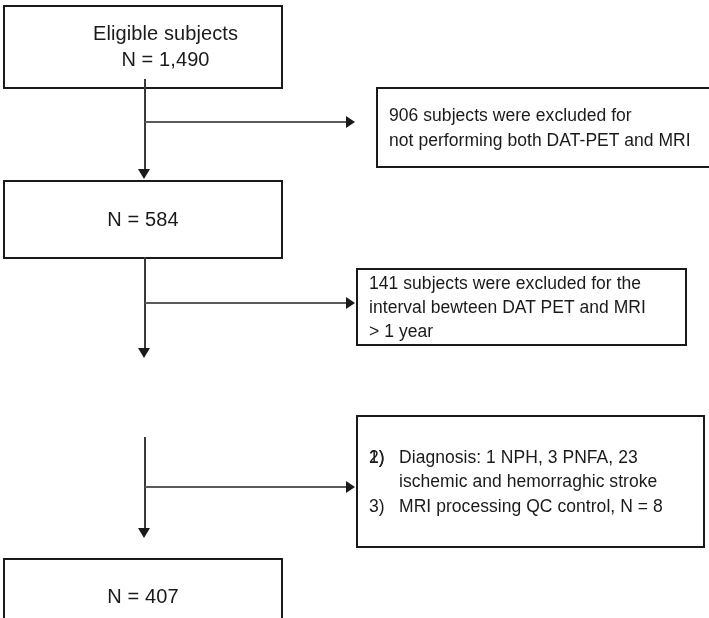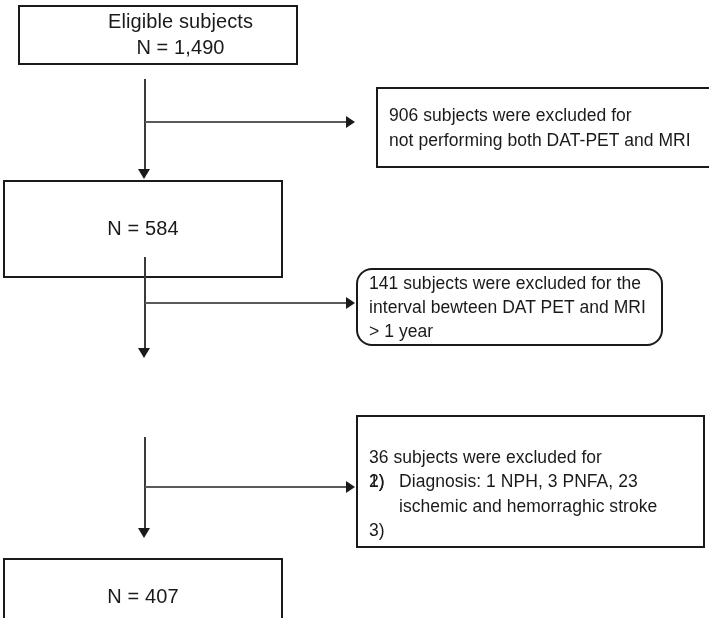--- a/index.html
+++ b/index.html
@@ -104,71 +104,71 @@
     border-top: 6px solid transparent;
     border-bottom: 6px solid transparent;
     border-left: 9px solid #1a1a1a;
   }
 </style>
 </head>
 <body>
 
 <div id="flowchart">
 
-  <div class="box main-box" style="left:18px; top:5px; width:280px; height:60px;padding-left:45px;">
+  <div class="box main-box" style="left:3px; top:5px; width:280px; height:84px;padding-left:45px;">
     <div class="box-text">Eligible subjects
 N = 1,490</div>
   </div>
 
   <div class="vline" style="left:144px; top:79px; height:92px;"></div>
   <div class="arrow-down" style="left:138px; top:169px;"></div>
 
   <div class="hline" style="left:145px; top:121px; width:202px;"></div>
   <div class="arrow-right" style="left:346px; top:116px;"></div>
 
   <div class="box excl-box" style="left:356px; top:87px; width:349px; height:81px;margin-left:20px;">
     <div class="excl-head">906 subjects were excluded for
 not performing both DAT-PET and MRI</div>
   </div>
 
-  <div class="box main-box" style="left:3px; top:180px; width:280px; height:98px;text-align:right;">
+  <div class="box main-box" style="left:3px; top:180px; width:280px; height:79px;text-align:right;">
     <div class="box-text">N = 584</div>
   </div>
 
   <div class="vline" style="left:144px; top:257px; height:92px;"></div>
   <div class="arrow-down" style="left:138px; top:348px;"></div>
 
   <div class="hline" style="left:145px; top:302px; width:202px;"></div>
   <div class="arrow-right" style="left:346px; top:297px;"></div>
 
-  <div class="box excl-box" style="left:356px; top:268px; width:307px; height:78px;border-radius:16px;">
+  <div class="box excl-box" style="left:356px; top:268px; width:331px; height:78px;">
     <div class="excl-head">141 subjects were excluded for the
 interval bewteen DAT PET and MRI
 &gt; 1 year</div>
   </div>
 
 
   <div class="vline" style="left:144px; top:437px; height:92px;"></div>
   <div class="arrow-down" style="left:138px; top:528px;"></div>
 
   <div class="hline" style="left:145px; top:486px; width:202px;"></div>
   <div class="arrow-right" style="left:346px; top:481px;"></div>
 
   <div class="box excl-box" style="left:356px; top:415px; width:349px; height:133px;">
-    <div class="excl-head">36 subjects were excluded for</div>
     <ul class="excl-list">
       <li>
         <span class="marker">1)</span>
       </li>
       <li>
         <span class="marker">2)</span>
         <span>Diagnosis: 1 NPH, 3 PNFA, 23 ischemic and hemorraghic stroke</span>
       </li>
       <li>
         <span class="marker">3)</span>
+        <span>MRI processing QC control, N = 8</span>
       </li>
     </ul>
   </div>
 
   <div class="box main-box" style="left:3px; top:538px; width:280px; height:77px;margin-top:20px;">
     <div class="box-text">N = 407</div>
   </div>
 
 </div>
 

